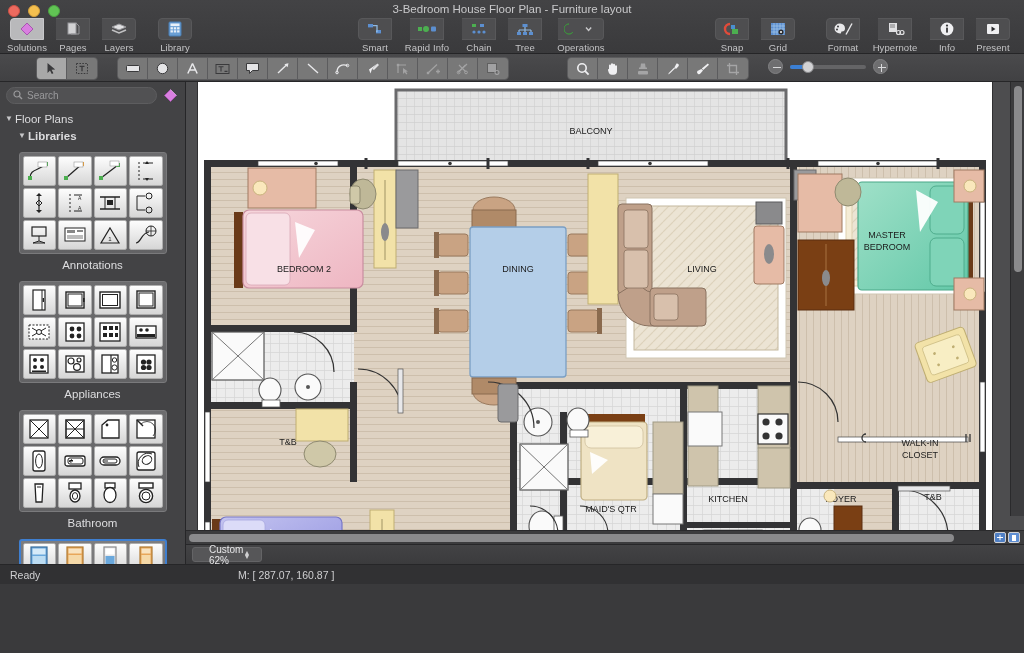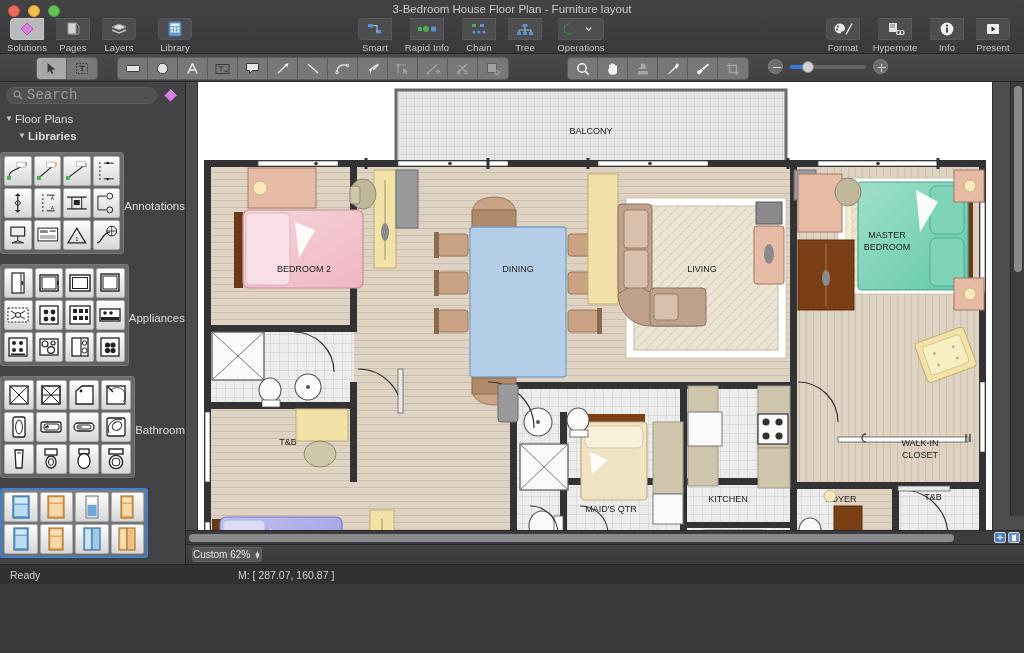--- a/index.html
+++ b/index.html
@@ -71,30 +71,30 @@
   .body { flex: 1; display: flex; min-height: 0; }
 
   
   .sidebar { width: 186px; flex: none; background: #434345;
              border-right: 1px solid #262628; display: flex; flex-direction: column; }
   .searchrow { height: 26px; display: flex; align-items: center;
                padding: 0 6px; gap: 5px; }
   .searchbox { flex: 1; height: 17px; border-radius: 8.5px; background: #515153;
                border: .5px solid #5d5d5f; display: flex; align-items: center;
                padding: 0 6px; gap: 4px; }
-  .searchbox .ph { font-size: 14px; color: #9a9a9c; font-family: Liberation Mono, monospace; }
+  .searchbox .ph { font-size: 10px; color: #9a9a9c; }
   .sicon { width: 17px; height: 17px; display:flex; align-items:center; justify-content:center; }
   .tree { padding: 2px 0 4px 0; }
   .trow { display: flex; align-items: center; font-size: 11.5px; color: #dcdcde;
           height: 17px; }
   .trow.lvl1 { padding-left: 5px; }
   .trow.lvl2 { padding-left: 18px; font-weight: bold; }
   .tri { width: 10px; font-size: 8px; color: #c6c6c8; }
   .palettes { flex: 1; overflow: hidden; padding: 4px 0 0 0; position: relative; }
-  .palette { margin: 0 0 10px 0; display: flex; flex-direction: row; align-items: center; }
+  .palette { margin: 0 0 10px 0; display: flex; flex-direction: column; align-items: center; }
   .pgrid { width: 148px; padding: 3px;
            background: linear-gradient(#6d6d6f,#636365);
            border: 1px solid #7a7a7c; border-radius: 3px;
            display: grid; grid-template-columns: repeat(4,1fr); gap: 2px; }
   .palette.selected .pgrid { border: 2px solid #3f7fd0; padding: 2px;
                              background: linear-gradient(#7d7d7f,#6e6e70); }
   .pcell { height: 30px; background: linear-gradient(#fdfdfd,#d6d6d6);
            border: .5px solid #aeaeae; border-radius: 2px;
            display: flex; align-items: center; justify-content: center; overflow: hidden; }
   .plabel { font-size: 11.5px; color: #dedee0; margin-top: 5px; }
@@ -125,21 +125,21 @@
   .sqbtn { width: 12px; height: 11px; border-radius: 2px; background: #4f7fc4;
            border: .5px solid #d0d0d2; display:flex;align-items:center;justify-content:center; }
 
   
   .statusbar { height: 20px; flex: none; display: flex; align-items: center;
                background: linear-gradient(#434345,#3b3b3d);
                border-top: 1px solid #272729; }
   .zoomsel { width: 70px; margin-left: 6px; height: 15px; border-radius: 3px;
              background: #565658; border: .5px solid #646466;
              display: flex; align-items: center; justify-content: space-between;
-             padding: 0 0; font-size: 10px; color: #e6e6e8; }
+             padding: 0 16px; font-size: 10px; color: #e6e6e8; }
   .stepper { display: flex; flex-direction: column; line-height: 4px;
              font-size: 7px; color: #cfcfd1; }
   .readybar { height: 20px; flex: none; display: flex; align-items: center;
               background: #313133; border-top: 1px solid #262628; }
   .ready { font-size: 10.5px; color: #cfcfd1; padding-left: 10px; width: 178px; }
   .mcoord { font-size: 10.5px; color: #cfcfd1; padding-left: 60px; }
 
   
   .fp { position: absolute; inset: 0; }
   .fp svg { display: block; }
@@ -259,20 +259,45 @@
           <span class="glyph" style="width:46px">
             <svg width="34" height="14" viewBox="0 0 34 14">
                 <path d="M5 2 a5 5 0 1 0 4 8 a5 5 0 1 1 -4 -8 Z" fill="#5cb85c" stroke="#3f8f3f"></path>
                 <path d="M22 5.5 l2.6 3 l2.6 -3" fill="none" stroke="#c8c8ca" stroke-width="1.4"></path>
               </svg>
           </span>
           <span class="cap">Operations</span>
         </div>
       </div>
 
+      <div class="tgroup" style="left:709px">
+        <div class="tbtn first">
+          <span class="glyph">
+            <svg width="18" height="14" viewBox="0 0 18 14">
+                <path d="M7 2 a5 5 0 1 0 0 10" fill="none" stroke="#e04b3a" stroke-width="2.4"></path>
+                <rect x="8" y="3" width="4" height="4" fill="#4a90d0"></rect>
+                <rect x="9" y="7" width="6" height="5" fill="#4caf50"></rect>
+              </svg>
+          </span>
+          <span class="cap">Snap</span>
+        </div>
+        <div class="tbtn last">
+          <span class="glyph">
+            <svg width="18" height="14" viewBox="0 0 18 14">
+                <rect x="2" y="1" width="14" height="12" fill="#5c8fd0"></rect>
+                <g stroke="#a8c8e8" stroke-width=".7">
+                  <path d="M5 1 v12 M8 1 v12 M11 1 v12 M14 1 v12 M2 4 h14 M2 7 h14 M2 10 h14"></path>
+                </g>
+                <circle cx="12" cy="10" r="2.6" fill="#2a2a2c"></circle>
+                <circle cx="12" cy="10" r="1" fill="#fff"></circle>
+              </svg>
+          </span>
+          <span class="cap">Grid</span>
+        </div>
+      </div>
 
       <div class="tgroup" style="left:820px">
         <div class="tbtn first">
           <span class="glyph">
             <svg width="20" height="14" viewBox="0 0 20 14">
                 <path d="M7 1.5 a5.5 5 0 1 0 0 10 c2 0 .5 -2 2 -2 c2 0 3 -1 3 -3 a5.5 5 0 0 0 -5 -5 Z" fill="#e8e8ea"></path>
                 <circle cx="5" cy="4.5" r="1" fill="#3a3a3c"></circle>
                 <circle cx="4" cy="7.5" r="1" fill="#3a3a3c"></circle>
                 <path d="M19 1.5 L13 12.5" stroke="#e8e8ea" stroke-width="1.4"></path>
               </svg>

